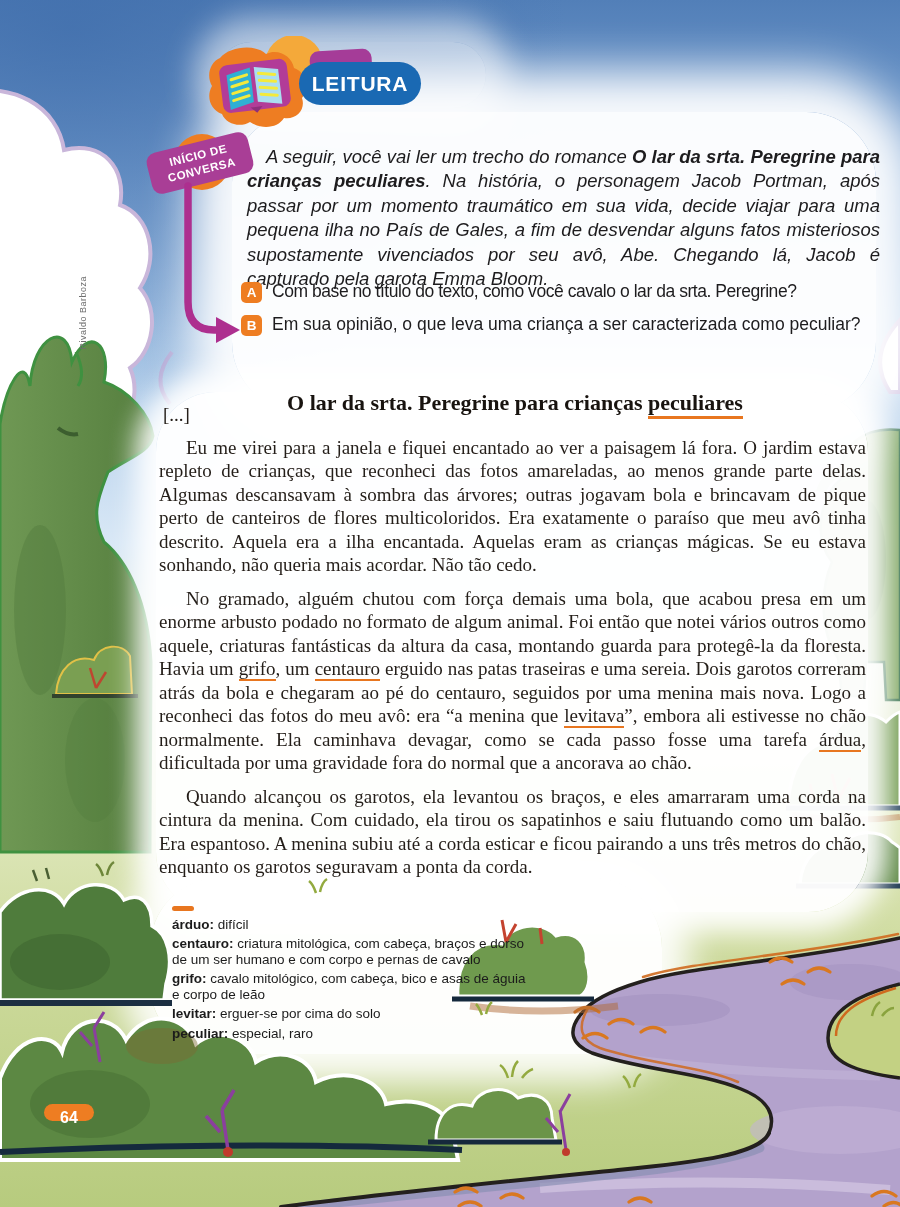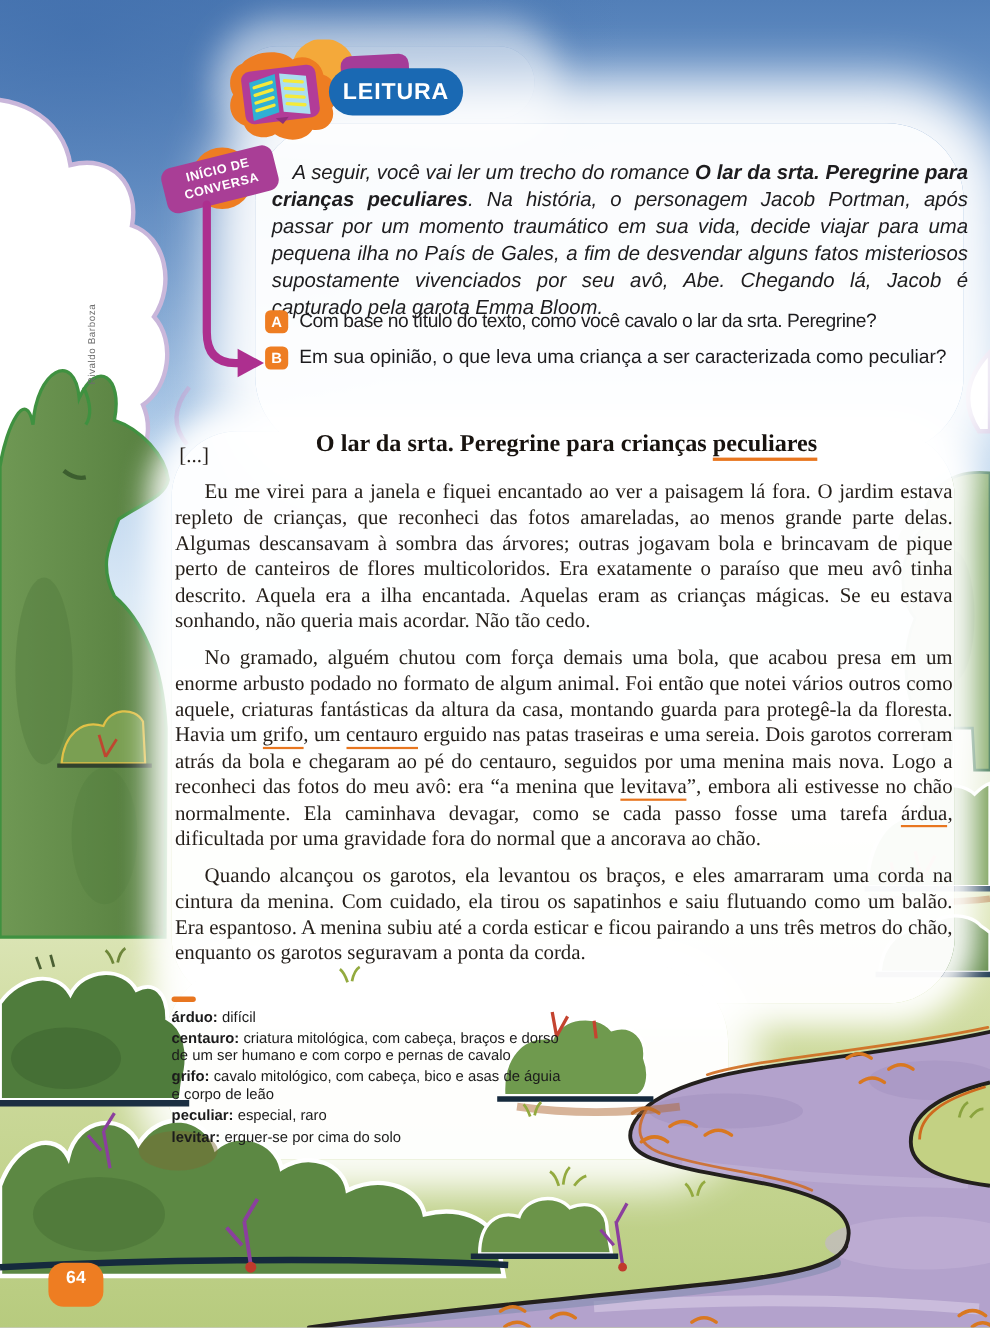--- a/index.html
+++ b/index.html
@@ -42,26 +42,26 @@
 
   
   .ex-title{position:absolute;left:160px;top:372px;width:710px;text-align:center;font-family:"Liberation Serif",serif;font-weight:bold;font-size:22px;color:#18130f;}
   .ex-title .marked{border-bottom:3px solid #e8761f;padding-bottom:1px;}
   .body-text{position:absolute;left:159px;top:403px;width:707px;font-family:"Liberation Serif",serif;font-size:19px;line-height:23.5px;color:#241e19;text-align:justify;}
   .body-text p{margin:0 0 10px 0;text-indent:27px;}
   .body-text p.omission{text-indent:4px;margin-bottom:9px;}
   .u{border-bottom:2.5px solid #e8761f;}
 
   
-  .glossary{position:absolute;left:156px;top:906px;width:356px;}
+  .glossary{position:absolute;left:172px;top:906px;width:356px;}
   .g-bar{width:22px;height:5px;background:#e8761f;border-radius:2.5px;margin-bottom:6px;}
   .glossary p{margin:0 0 3.5px 0;font-size:13.5px;line-height:15.8px;color:#1b1b1b;}
   .glossary b{font-weight:bold;}
 
-  .page-pill{position:absolute;left:44px;top:1148px;width:50px;height:40px;background:#ee7d22;border-radius:14px;color:#fff;font-weight:bold;font-size:16px;text-align:center;line-height:28px;}
+  .page-pill{position:absolute;left:44px;top:1104px;width:50px;height:17px;background:#ee7d22;border-radius:14px;color:#fff;font-weight:bold;font-size:16px;text-align:center;line-height:28px;}
 </style>
 </head>
 <body>
 
 <div class="page">
 
   <svg id="bg-svg" class="layer" width="900" height="1207" viewBox="0 0 900 1207">
     <defs>
       <linearGradient id="sky" x1="0" y1="0" x2="0" y2="1">
         <stop offset="0" stop-color="#527fb8"></stop>
@@ -259,20 +259,20 @@
       <p>Eu me virei para a janela e fiquei encantado ao ver a paisagem lá fora. O jardim estava repleto de crianças, que reconheci das fotos amareladas, ao menos grande parte delas. Algumas descansavam à sombra das árvores; outras jogavam bola e brincavam de pique perto de canteiros de flores multicoloridos. Era exatamente o paraíso que meu avô tinha descrito. Aquela era a ilha encantada. Aquelas eram as crianças mágicas. Se eu estava sonhando, não queria mais acordar. Não tão cedo.</p>
       <p><span>No gramado, alguém chutou com força demais uma bola, que acabou presa em um enorme arbusto podado no formato de algum animal. Foi então que notei vários outros como aquele, criaturas fantásticas da altura da casa, montando guarda para protegê-la da floresta. Havia um </span><span class="u">grifo</span><span>, um </span><span class="u">centauro</span><span> erguido nas patas traseiras e uma sereia. Dois garotos correram atrás da bola e chegaram ao pé do centauro, seguidos por uma menina mais nova. Logo a reconheci das fotos do meu avô: era “a menina que </span><span class="u">levitava</span><span>”, embora ali estivesse no chão normalmente. Ela caminhava devagar, como se cada passo fosse uma tarefa </span><span class="u">árdua</span><span>, dificultada por uma gravidade fora do normal que a ancorava ao chão.</span></p>
       <p>Quando alcançou os garotos, ela levantou os braços, e eles amarraram uma corda na cintura da menina. Com cuidado, ela tirou os sapatinhos e saiu flutuando como um balão. Era espantoso. A menina subiu até a corda esticar e ficou pairando a uns três metros do chão, enquanto os garotos seguravam a ponta da corda.</p>
     </div>
 
     <div class="glossary">
       <div class="g-bar"></div>
       <p><b>árduo:</b> <span>difícil</span></p>
       <p><b>centauro:</b> <span>criatura mitológica, com cabeça, braços e dorso de um ser humano e com corpo e pernas de cavalo</span></p>
       <p><b>grifo:</b> <span>cavalo mitológico, com cabeça, bico e asas de águia e corpo de leão</span></p>
+      <p><b>levitar:</b> <span>erguer-se por cima do solo</span></p>
       <p><b>peculiar:</b> <span>especial, raro</span></p>
-      <p><b>levitar:</b> <span>erguer-se por cima do solo</span></p>
     </div>
 
     <div class="page-pill">64</div>
 
   </div>
 </div>
 
 </body></html>

